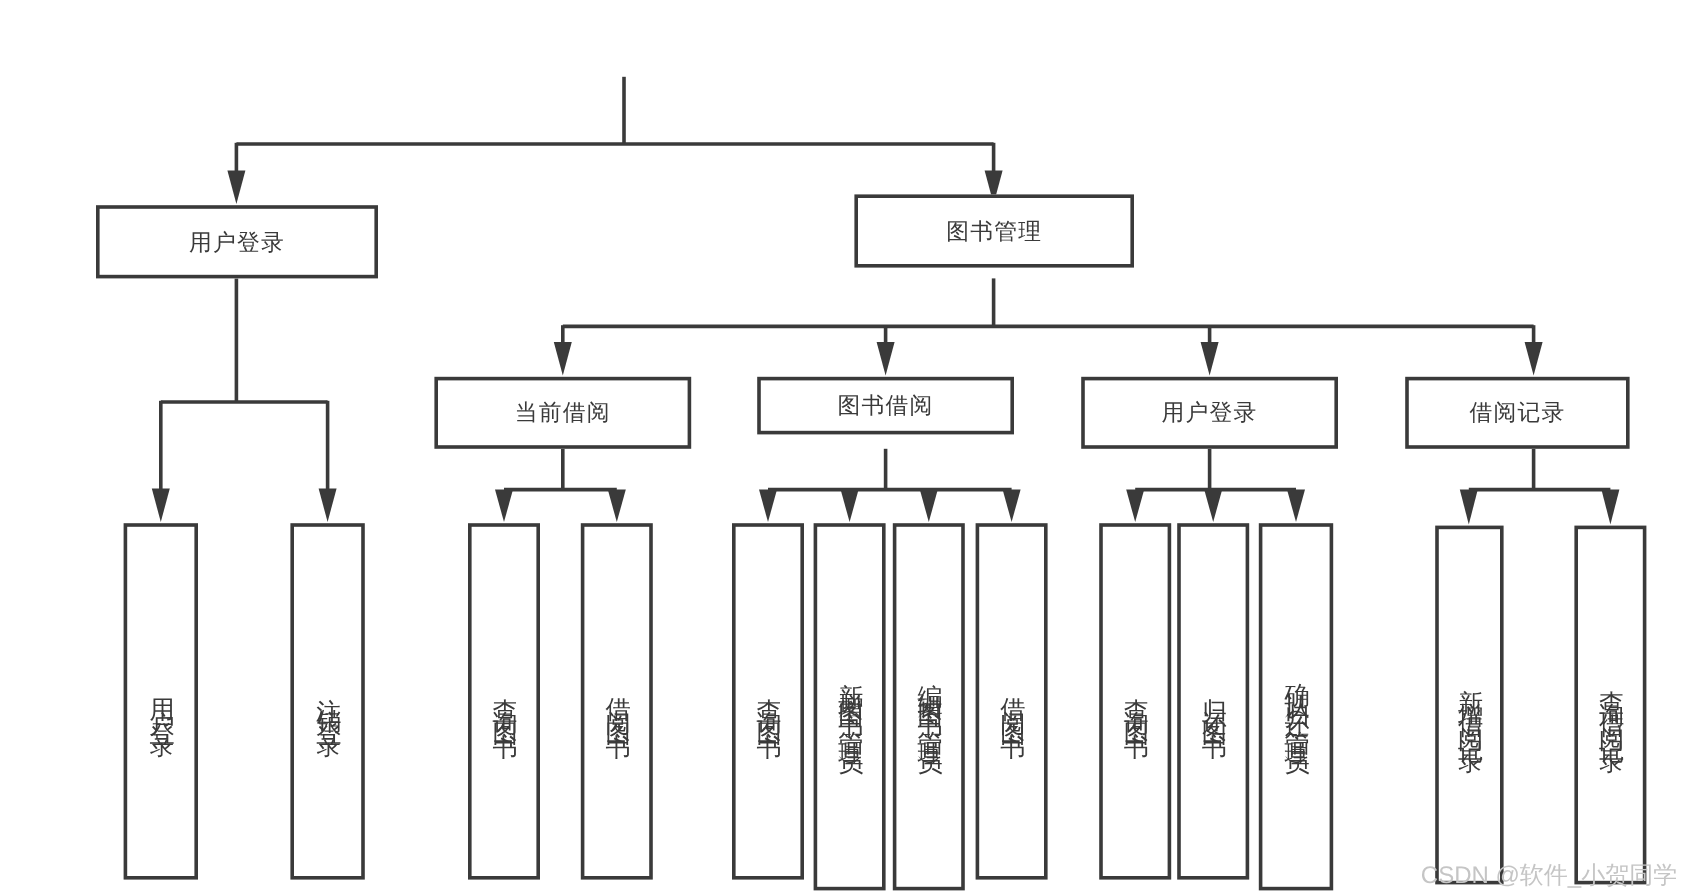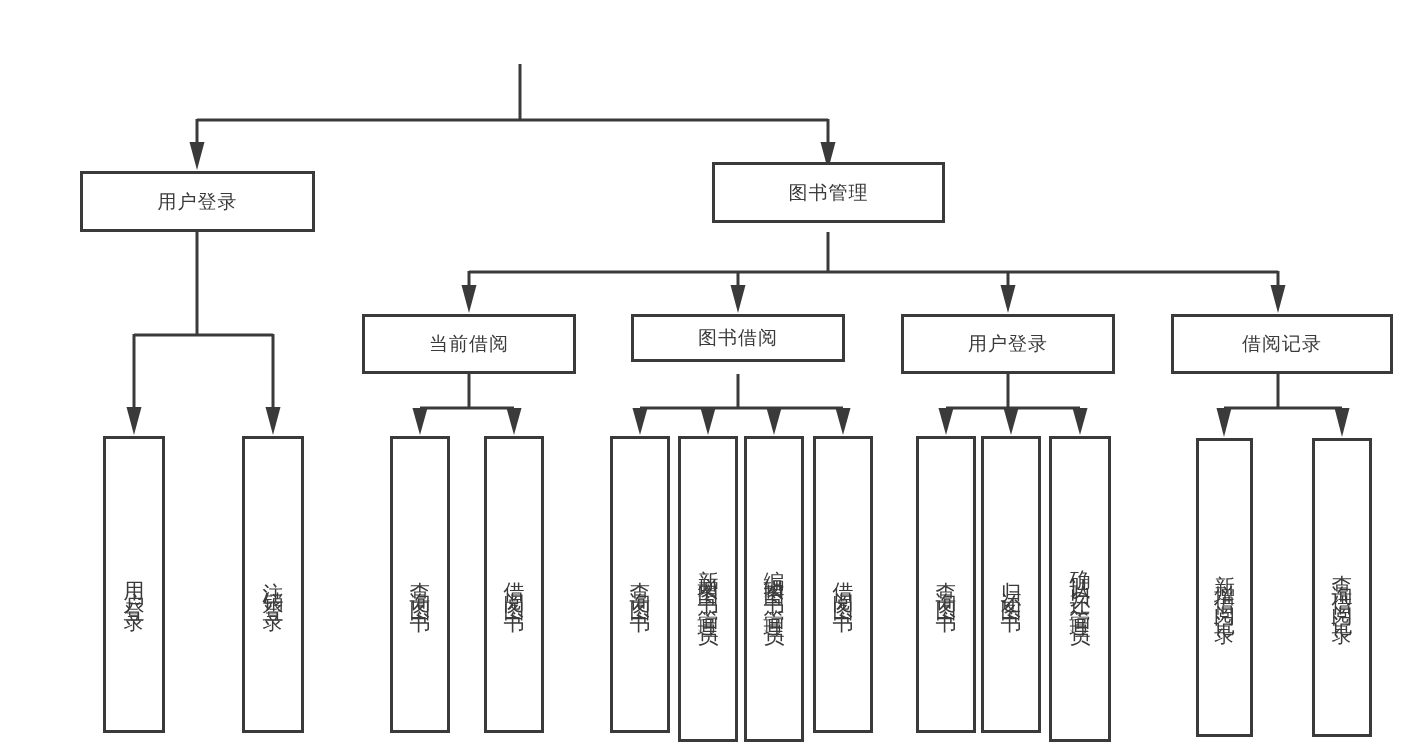--- a/index.html
+++ b/index.html
@@ -48,21 +48,21 @@
   .node .vlabel.long {
     letter-spacing: 8px;
   }
   
   .n-root      { left: 20px;   top: 16px;  width: 1000px; height: 48px; border-width: 2px; }
   .n-userlogin { left: 80px;   top: 171px; width: 235px;  height: 61px; }
   .n-bookmgmt  { left: 712px;  top: 162px; width: 233px;  height: 61px; }
   .n-newbook   { left: 362px;  top: 314px; width: 214px;  height: 60px; }
   .n-borrow    { left: 631px;  top: 314px; width: 214px;  height: 48px; }
   .n-current   { left: 901px;  top: 314px; width: 214px;  height: 60px; }
-  .n-records   { left: 1171px; top: 314px; width: 222px;  height: 60px; }
+  .n-records   { left: 1171px; top: 314px; width: 187px;  height: 60px; }
   .l-ulogin    { left: 103px;  top: 436px; width: 62px; height: 297px; }
   .l-ulogout   { left: 242px;  top: 436px; width: 62px; height: 297px; }
   .l-nb-query  { left: 390px;  top: 436px; width: 60px; height: 297px; }
   .l-nb-borrow { left: 484px;  top: 436px; width: 60px; height: 297px; }
   .l-bw-query  { left: 610px;  top: 436px; width: 60px; height: 297px; }
   .l-bw-add    { left: 678px;  top: 436px; width: 60px; height: 306px; }
   .l-bw-edit   { left: 744px;  top: 436px; width: 60px; height: 306px; }
   .l-bw-borrow { left: 813px;  top: 436px; width: 60px; height: 297px; }
   .l-cu-query  { left: 916px;  top: 436px; width: 60px; height: 297px; }
   .l-cu-return { left: 981px;  top: 436px; width: 60px; height: 297px; }
@@ -197,14 +197,15 @@
     <span class="vlabel long">确认归还（管理员）</span>
   </div>
 
   <div class="node l-rc-add">
     <span class="vlabel">新增借阅记录</span>
   </div>
   <div class="node l-rc-query">
     <span class="vlabel">查询借阅记录</span>
   </div>
 
+  <div id="watermark">CSDN @软件_小贺同学</div>
 
 </div>
 
 </body></html>

